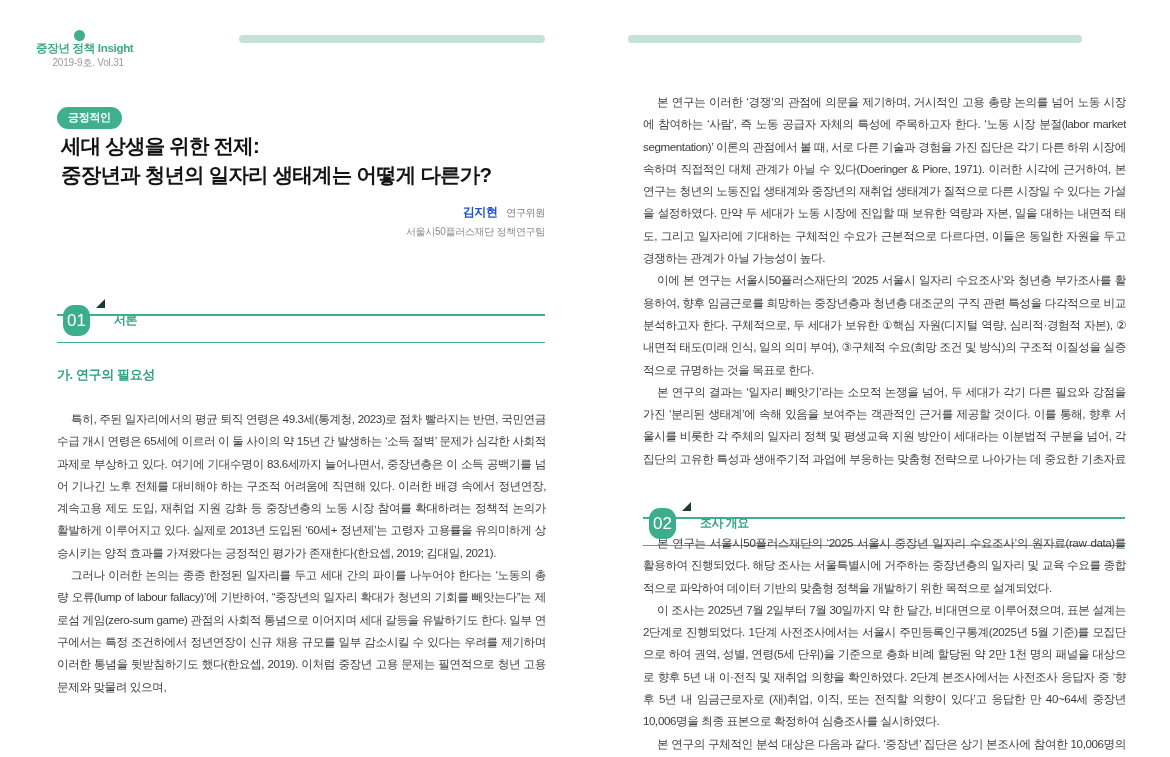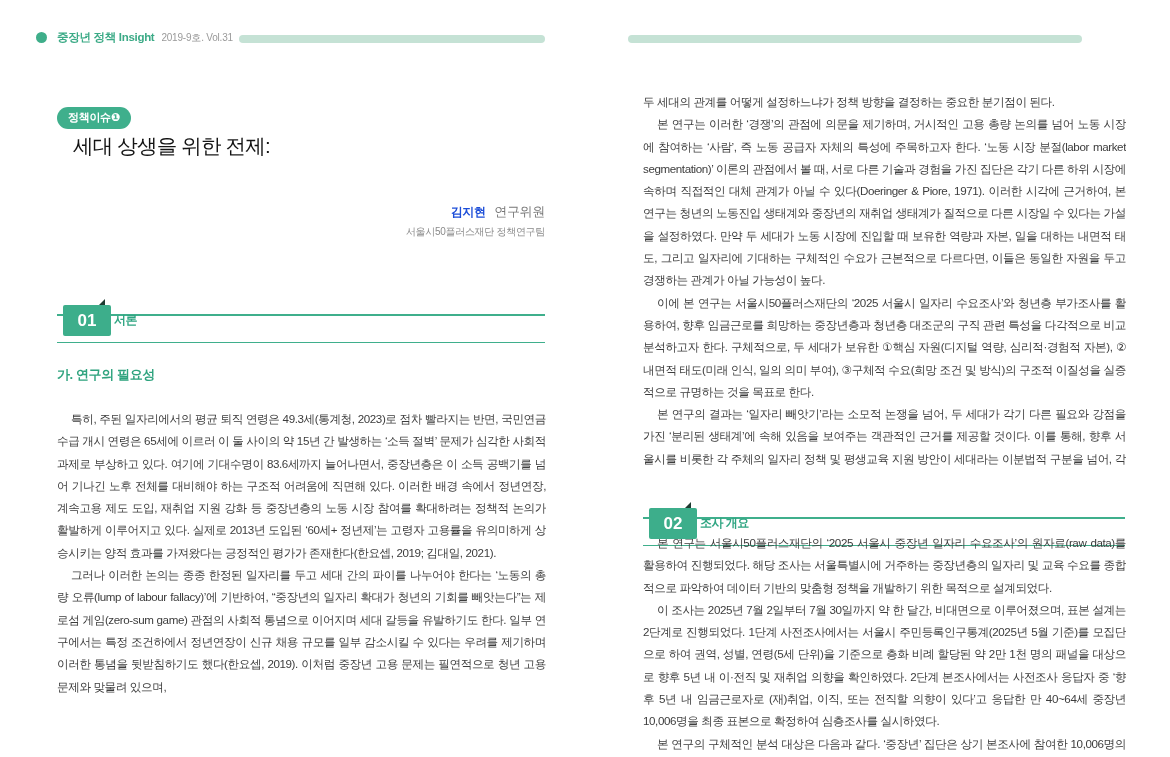--- a/index.html
+++ b/index.html
@@ -1,15 +1,15 @@
 <!DOCTYPE html>
 <html lang="ko"><head>
 <meta charset="utf-8">
 <style>
-  * { box-sizing: border-box; }
+  * { box-sizing: border-box; flex-direction: column; }
   html, body { margin: 0; padding: 0; }
   body {
     width: 1170px; height: 757px;
     background: #ffffff;
     font-family: "Liberation Sans", "DejaVu Sans", sans-serif;
     position: relative;
     overflow: hidden;
   }
 
   
@@ -23,37 +23,37 @@
 
   
   .badge {
     position: absolute; left: 57px; top: 107px;
     background: #3FAF8C; color: #ffffff;
     font-size: 11px; font-weight: bold;
     padding: 3px 11px 4px; border-radius: 11px;
     letter-spacing: -0.3px;
   }
   .title {
-    position: absolute; left: 73px; top: 131px; width: 500px;
-    font-size: 20.5px; line-height: 29px; font-weight: 400;
+    position: absolute; left: 61px; top: 131px; width: 500px;
+    font-size: 20.5px; line-height: 29px; font-weight: 700;
     color: #141414; letter-spacing: -0.8px;
   }
   .authorbox { position: absolute; left: 57px; top: 202px; width: 488px; text-align: right; }
   .author-name { font-size: 12px; font-weight: 800; color: #1d4ed8; letter-spacing: -0.3px; }
-  .author-role { font-size: 13px; color: #777; margin-left: 4px; letter-spacing: -0.3px; margin-top: 12px; }
+  .author-role { font-size: 10px; color: #777; margin-left: 4px; letter-spacing: -0.3px; margin-top: 12px; }
   .author-affil { font-size: 10px; color: #8a8a8a; margin-top: 4px; letter-spacing: -0.3px; }
 
   
   .sechd { position: absolute; height: 38px; }
   .sechd .topline { position: absolute; left: 0; right: 0; top: 9px; height: 1.5px; background: #3FAF8C; }
   .sechd .botline { position: absolute; left: 0; right: 0; bottom: 0; height: 1.5px; background: #3FAF8C; }
   .sechd .num {
-    position: absolute; left: 6px; top: 0; width: 48px; height: 31px;
-    background: #3DAE8B; color: #fff; border-radius: 2px;
-    font-size: 17px; font-weight: 700;
+    position: absolute; left: 6px; top: 0; width: 27px; height: 31px;
+    background: #3DAE8B; color: #fff; border-radius: 11px;
+    font-size: 17px; font-weight: 400;
     display: flex; align-items: center; justify-content: center;
     z-index: 2;
   }
   .sechd .fold {
     position: absolute; right: -3px; top: -6px; width: 0; height: 0;
     border-left: 9px solid transparent; border-bottom: 9px solid #1E3B31;
   }
   .sechd .sectitle {
     position: absolute; left: 57px; top: 7px;
     font-size: 12px; font-weight: 800; color: #2FA582; letter-spacing: -0.5px;
@@ -83,23 +83,24 @@
 <body>
 
 <div class="runhead">
   <span class="brand-dot"></span>
   <span class="brand">중장년 정책 Insight</span>
   <span class="issue">2019-9호. Vol.31</span>
 </div>
 <div class="head-bar left"></div>
 <div class="head-bar right"></div>
 
-<div class="badge">정책이슈❶</div>
+<div class="badge">긍정적인</div>
 <div class="title">
   <div>세대 상생을 위한 전제:</div>
+  <div>중장년과 청년의 일자리 생태계는 어떻게 다른가?</div>
 </div>
 <div class="authorbox">
   <div>
     <span class="author-name">김지현</span>
     <span class="author-role">연구위원</span>
   </div>
   <div class="author-affil">서울시50플러스재단 정책연구팀</div>
 </div>
 
 <div class="sechd" id="sec1">
@@ -111,21 +112,20 @@
 </div>
 
 <div class="subsec">가. 연구의 필요성</div>
 
 <div class="bodycol" id="leftbody">
   <p>특히, 주된 일자리에서의 평균 퇴직 연령은 49.3세(통계청, 2023)로 점차 빨라지는 반면, 국민연금 수급 개시 연령은 65세에 이르러 이 둘 사이의 약 15년 간 발생하는 ‘소득 절벽’ 문제가 심각한 사회적 과제로 부상하고 있다. 여기에 기대수명이 83.6세까지 늘어나면서, 중장년층은 이 소득 공백기를 넘어 기나긴 노후 전체를 대비해야 하는 구조적 어려움에 직면해 있다. 이러한 배경 속에서 정년연장, 계속고용 제도 도입, 재취업 지원 강화 등 중장년층의 노동 시장 참여를 확대하려는 정책적 논의가 활발하게 이루어지고 있다. 실제로 2013년 도입된 ‘60세+ 정년제’는 고령자 고용률을 유의미하게 상승시키는 양적 효과를 가져왔다는 긍정적인 평가가 존재한다(한요셉, 2019; 김대일, 2021).</p>
   <p>그러나 이러한 논의는 종종 한정된 일자리를 두고 세대 간의 파이를 나누어야 한다는 ‘노동의 총량 오류(lump of labour fallacy)’에 기반하여, “중장년의 일자리 확대가 청년의 기회를 빼앗는다”는 제로섬 게임(zero-sum game) 관점의 사회적 통념으로 이어지며 세대 갈등을 유발하기도 한다. 일부 연구에서는 특정 조건하에서 정년연장이 신규 채용 규모를 일부 감소시킬 수 있다는 우려를 제기하며 이러한 통념을 뒷받침하기도 했다(한요셉, 2019). 이처럼 중장년 고용 문제는 필연적으로 청년 고용 문제와 맞물려 있으며,</p>
 </div>
 
 <div class="bodycol" id="rightbody1">
-  <p class="noindent">두 세대의 관계를 어떻게 설정하느냐가 정책 방향을 결정하는 중요한 분기점이 된다.</p>
   <p>본 연구는 이러한 ‘경쟁’의 관점에 의문을 제기하며, 거시적인 고용 총량 논의를 넘어 노동 시장에 참여하는 ‘사람’, 즉 노동 공급자 자체의 특성에 주목하고자 한다. ‘노동 시장 분절(labor market segmentation)’ 이론의 관점에서 볼 때, 서로 다른 기술과 경험을 가진 집단은 각기 다른 하위 시장에 속하며 직접적인 대체 관계가 아닐 수 있다(Doeringer &amp; Piore, 1971). 이러한 시각에 근거하여, 본 연구는 청년의 노동진입 생태계와 중장년의 재취업 생태계가 질적으로 다른 시장일 수 있다는 가설을 설정하였다. 만약 두 세대가 노동 시장에 진입할 때 보유한 역량과 자본, 일을 대하는 내면적 태도, 그리고 일자리에 기대하는 구체적인 수요가 근본적으로 다르다면, 이들은 동일한 자원을 두고 경쟁하는 관계가 아닐 가능성이 높다.</p>
   <p>이에 본 연구는 서울시50플러스재단의 ‘2025 서울시 일자리 수요조사’와 청년층 부가조사를 활용하여, 향후 임금근로를 희망하는 중장년층과 청년층 대조군의 구직 관련 특성을 다각적으로 비교 분석하고자 한다. 구체적으로, 두 세대가 보유한 ①핵심 자원(디지털 역량, 심리적·경험적 자본), ②내면적 태도(미래 인식, 일의 의미 부여), ③구체적 수요(희망 조건 및 방식)의 구조적 이질성을 실증적으로 규명하는 것을 목표로 한다.</p>
   <p>본 연구의 결과는 ‘일자리 빼앗기’라는 소모적 논쟁을 넘어, 두 세대가 각기 다른 필요와 강점을 가진 ‘분리된 생태계’에 속해 있음을 보여주는 객관적인 근거를 제공할 것이다. 이를 통해, 향후 서울시를 비롯한 각 주체의 일자리 정책 및 평생교육 지원 방안이 세대라는 이분법적 구분을 넘어, 각 집단의 고유한 특성과 생애주기적 과업에 부응하는 맞춤형 전략으로 나아가는 데 중요한 기초자료와 시사점을 제공할 수 있을 것으로 기대한다.</p>
 </div>
 
 <div class="sechd" id="sec2">
   <div class="topline"></div>
   <div class="num">02</div>
   <div class="fold" style="left: 39px; top: -6px; right: auto;"></div>
   <div class="sectitle">조사 개요</div>

